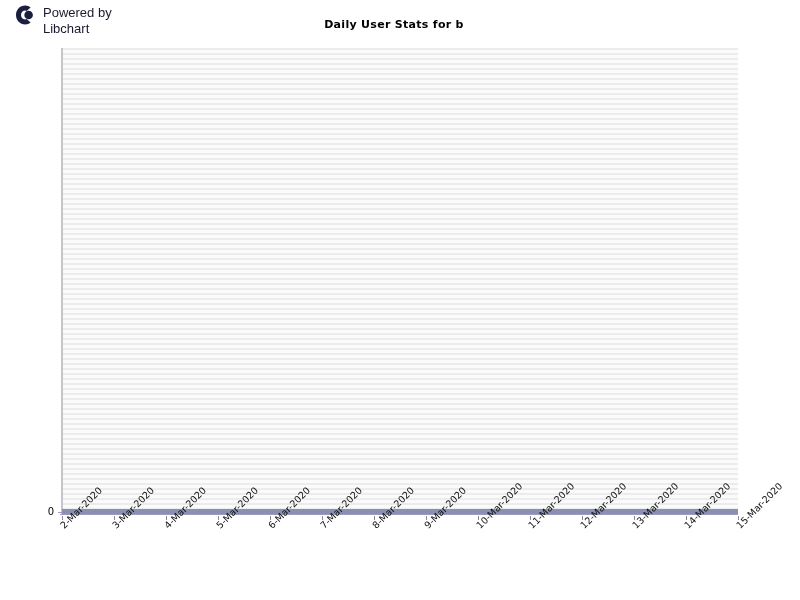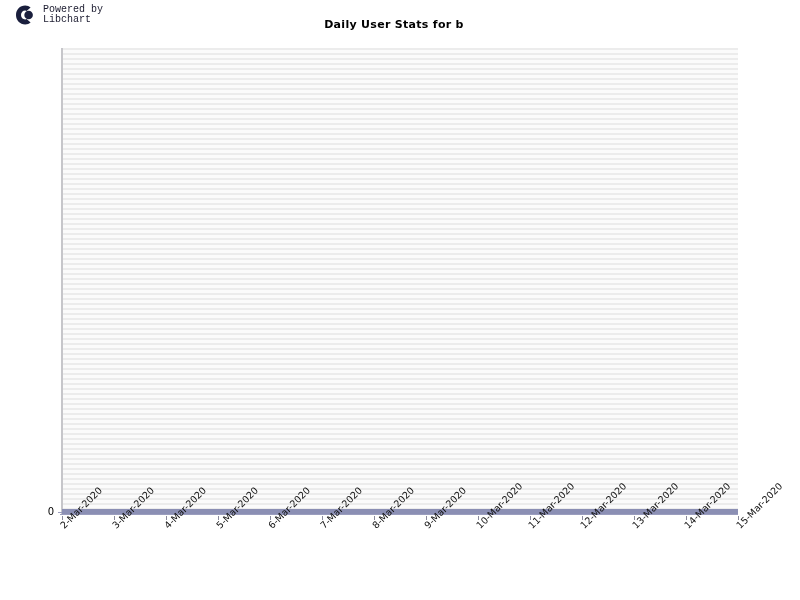--- a/index.html
+++ b/index.html
@@ -23,26 +23,26 @@
     display: flex;
     align-items: flex-start;
     gap: 7px;
   }
   #logo-mark {
     width: 22px;
     height: 22px;
     display: block;
   }
   #brand-text {
-    font-size: 10px;
-    line-height: 10px;
+    font-size: 13px;
+    line-height: 16px;
     color: #1a1a2e;
     padding-top: 1px;
     white-space: pre-line;
-    font-family: Liberation Mono, monospace;
+    font-family: Liberation Sans, sans-serif;
   }
 
   
   #chart-title {
     position: absolute;
     left: 0;
     top: 18px;
     width: 788px;
     text-align: center;
     font-size: 11px;

